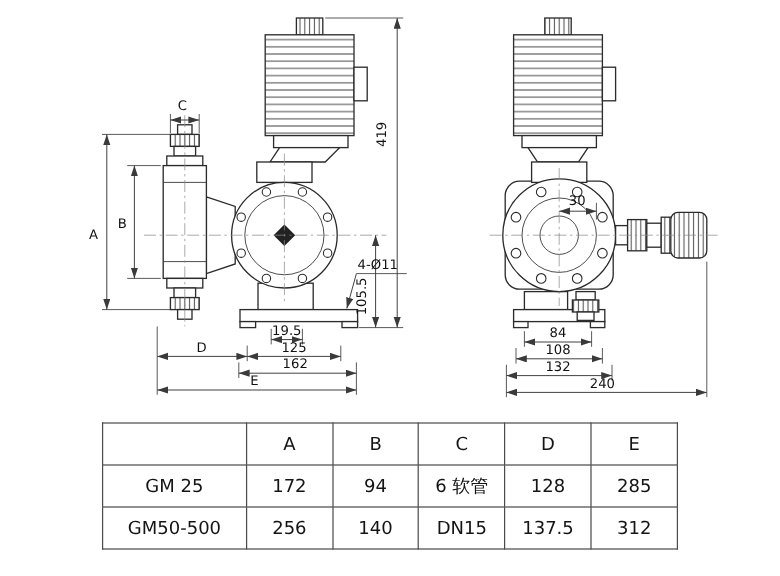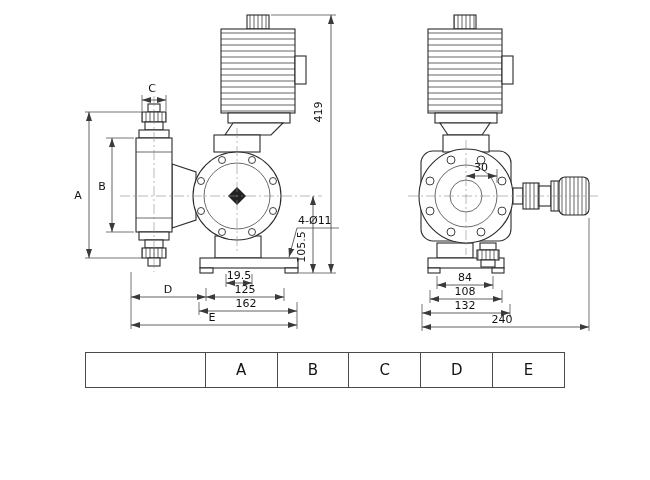--- a/index.html
+++ b/index.html
@@ -245,15 +245,31 @@
       <tr>
         <th></th>
         <th>A</th>
         <th>B</th>
         <th>C</th>
         <th>D</th>
         <th>E</th>
       </tr>
     </thead>
     <tbody>
+      <tr>
+        <td>GM 25</td>
+        <td>172</td>
+        <td>94</td>
+        <td>6 软管</td>
+        <td>128</td>
+        <td>285</td>
+      </tr>
+      <tr>
+        <td>GM50-500</td>
+        <td>256</td>
+        <td>140</td>
+        <td>DN15</td>
+        <td>137.5</td>
+        <td>312</td>
+      </tr>
     </tbody>
   </table>
 </div>
 
 </body></html>

